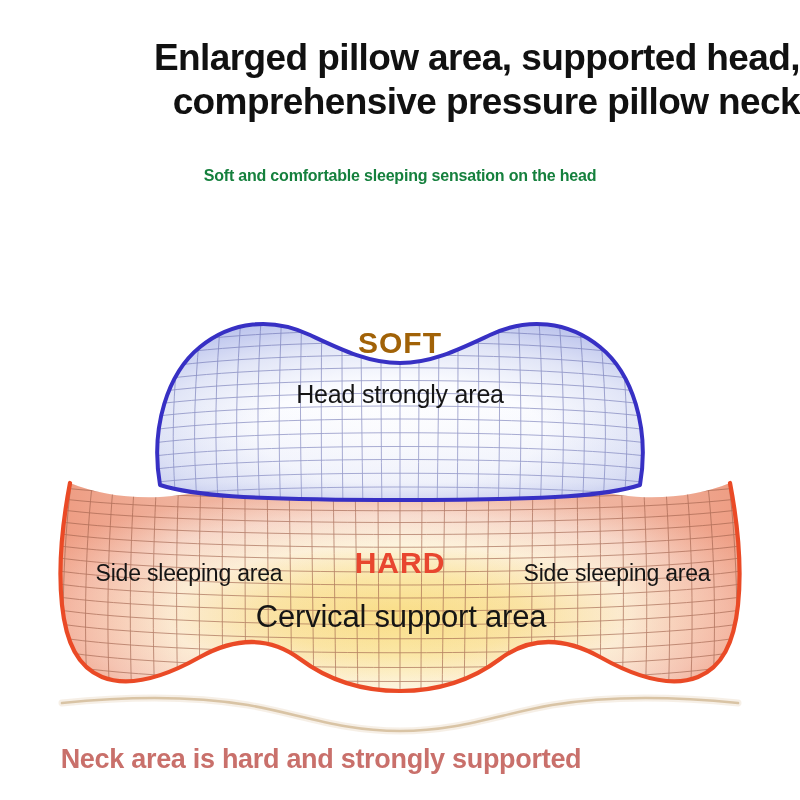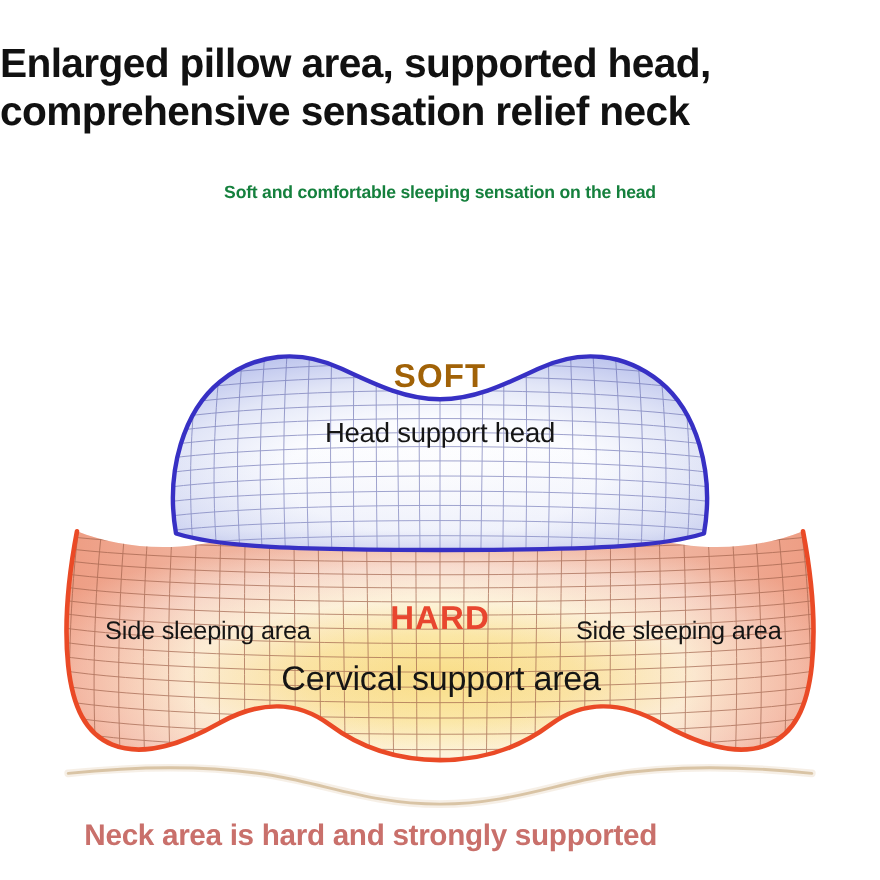--- a/index.html
+++ b/index.html
@@ -21,21 +21,21 @@
     height: 800px;
     background: #ffffff;
   }
 
   
   .headline {
     position: absolute;
     left: 0;
     top: 36px;
     width: 800px;
-    text-align: left;
+    text-align: right;
     color: #111111;
     font-weight: 700;
     font-size: 37px;
     line-height: 44px;
     letter-spacing: -0.6px;
     font-family: "Liberation Sans", sans-serif;
   }
   .headline .ln {
     display: block;
     white-space: nowrap;
@@ -117,38 +117,38 @@
     top: 560px;
     color: #151515;
     font-size: 23px;
     font-weight: 400;
     letter-spacing: -0.2px;
   }
 
   
   .caption {
     position: absolute;
-    left: 16px;
+    left: 0;
     top: 744px;
     width: 642px;
     text-align: center;
     color: #c9706b;
     font-weight: 700;
     font-size: 27px;
     letter-spacing: -0.3px;
   }
 </style>
 </head>
 <body>
 
 <div id="page">
 
   <div class="headline">
     <span class="ln">Enlarged pillow area, supported head,</span>
-    <span class="ln">comprehensive sensation relief neck</span>
+    <span class="ln">comprehensive pressure pillow neck</span>
   </div>
 
   <div class="subtitle">Soft and comfortable sleeping sensation on the head</div>
 
   <div id="figure">
     <svg width="800" height="540" viewBox="0 0 800 540" xmlns="http://www.w3.org/2000/svg">
       <defs>
 
         <radialGradient id="softFill" cx="50%" cy="62%" r="70%">
           <stop offset="0%" stop-color="#ffffff"></stop>
@@ -421,21 +421,21 @@
                C 600 502, 660 500, 738 508" fill="none" stroke="#cbb189" stroke-width="2.6" stroke-linecap="round" opacity="0.78"></path>
       <path d="M 62 508
                C 140 500, 200 502, 248 510
                C 300 519, 340 536, 400 536
                C 460 536, 500 519, 552 510
                C 600 502, 660 500, 738 508" fill="none" stroke="#e0cbab" stroke-width="7" stroke-linecap="round" opacity="0.30"></path>
     </svg>
   </div>
 
   <div class="lbl lbl-soft">SOFT</div>
-  <div class="lbl lbl-head">Head support head</div>
+  <div class="lbl lbl-head">Head strongly area</div>
   <div class="lbl lbl-hard">HARD</div>
   <div class="lbl lbl-cervical">Cervical support area</div>
   <div class="lbl lbl-side-left">Side sleeping area</div>
   <div class="lbl lbl-side-right">Side sleeping area</div>
 
   <div class="caption">Neck area is hard and strongly supported</div>
 
 </div>
 
 </body></html>

